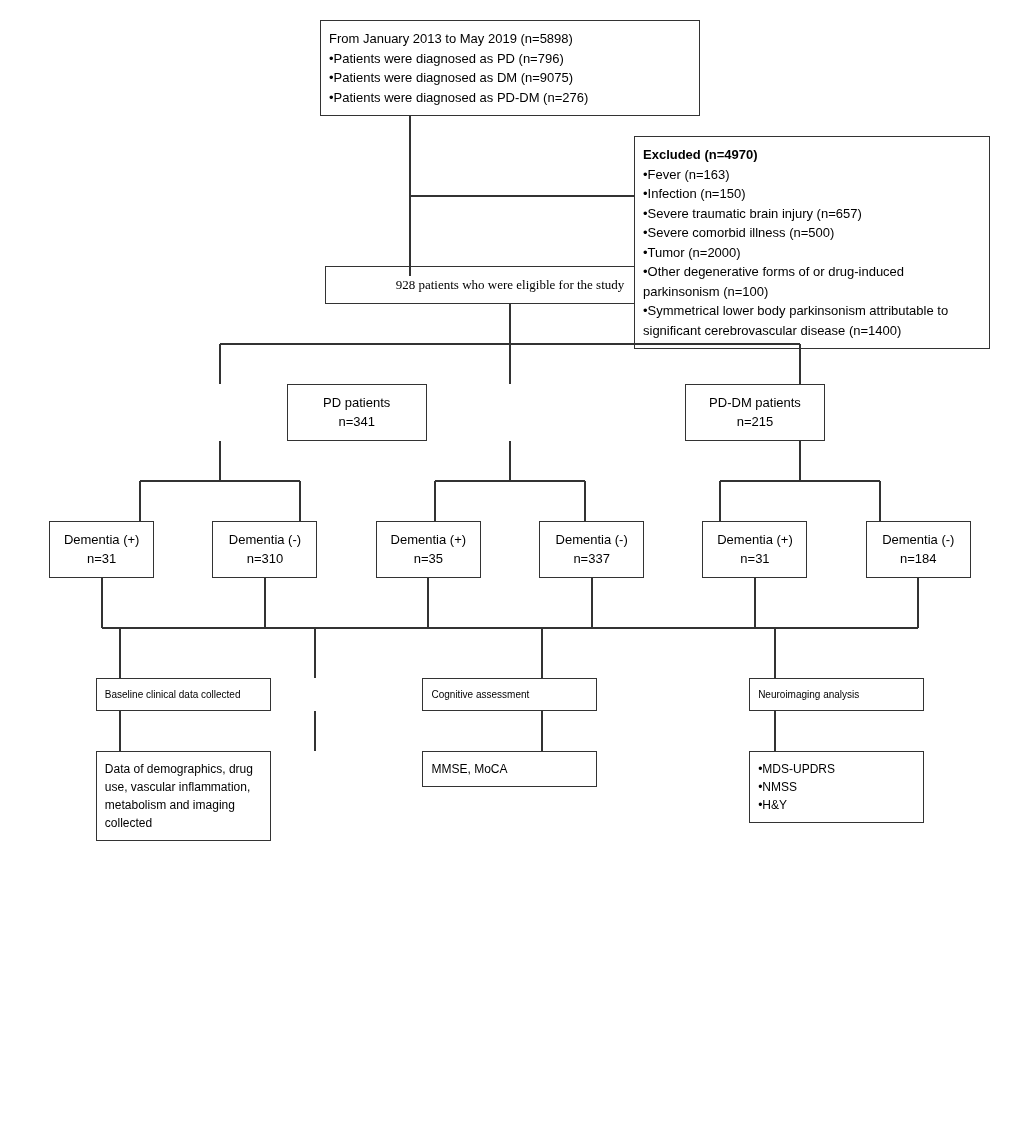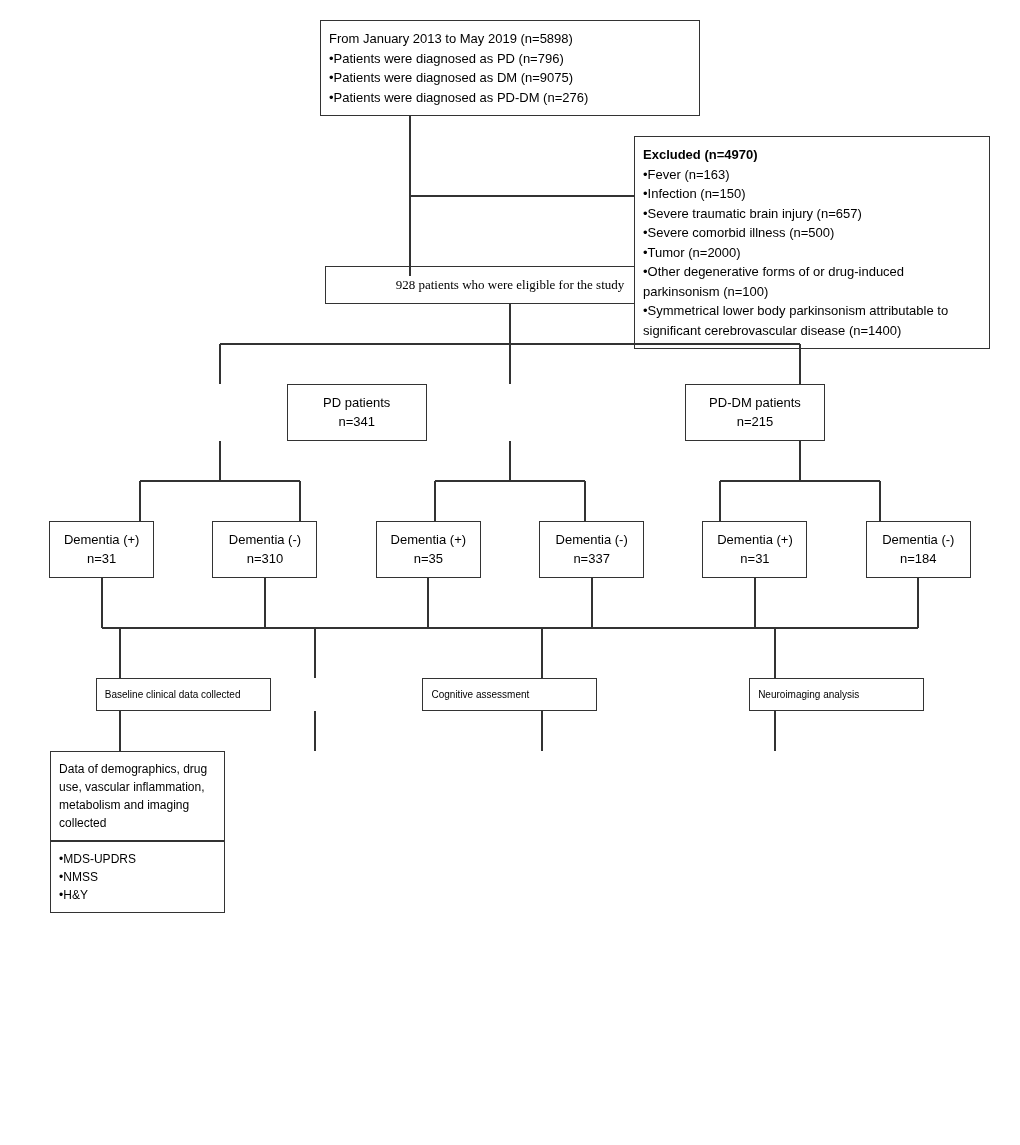--- a/index.html
+++ b/index.html
@@ -257,26 +257,31 @@
 
   <div style="width:100%; position:relative; height:40px;">
     <svg width="980" height="40" style="position:absolute; top:0; left:0;">
       <line x1="100" y1="0" x2="100" y2="40" stroke="#333" stroke-width="2"></line>
       <line x1="295" y1="0" x2="295" y2="40" stroke="#333" stroke-width="2"></line>
       <line x1="522" y1="0" x2="522" y2="40" stroke="#333" stroke-width="2"></line>
       <line x1="755" y1="0" x2="755" y2="40" stroke="#333" stroke-width="2"></line>
     </svg>
   </div>
 
-  <div style="display:flex; flex-direction:column; width:100%; justify-content:space-around; align-items:flex-start;">
+  <div style="display:flex; width:100%; justify-content:space-around; align-items:flex-start;">
     <div style="display:flex; justify-content:center; width:24%;">
       <div class="box data-box">
         <div>Data of demographics, drug use, vascular inflammation, metabolism and imaging collected</div>
       </div>
     </div>
     <div style="display:flex; justify-content:center; width:24%;">
       <div class="box data-box">
+        <div>MMSE, MoCA</div>
+      </div>
+    </div>
+    <div style="display:flex; justify-content:center; width:24%;">
+      <div class="box data-box">
         <div>•MDS-UPDRS<br>•NMSS<br>•H&amp;Y</div>
       </div>
     </div>
   </div>
 
 </div>
 
 </body></html>

